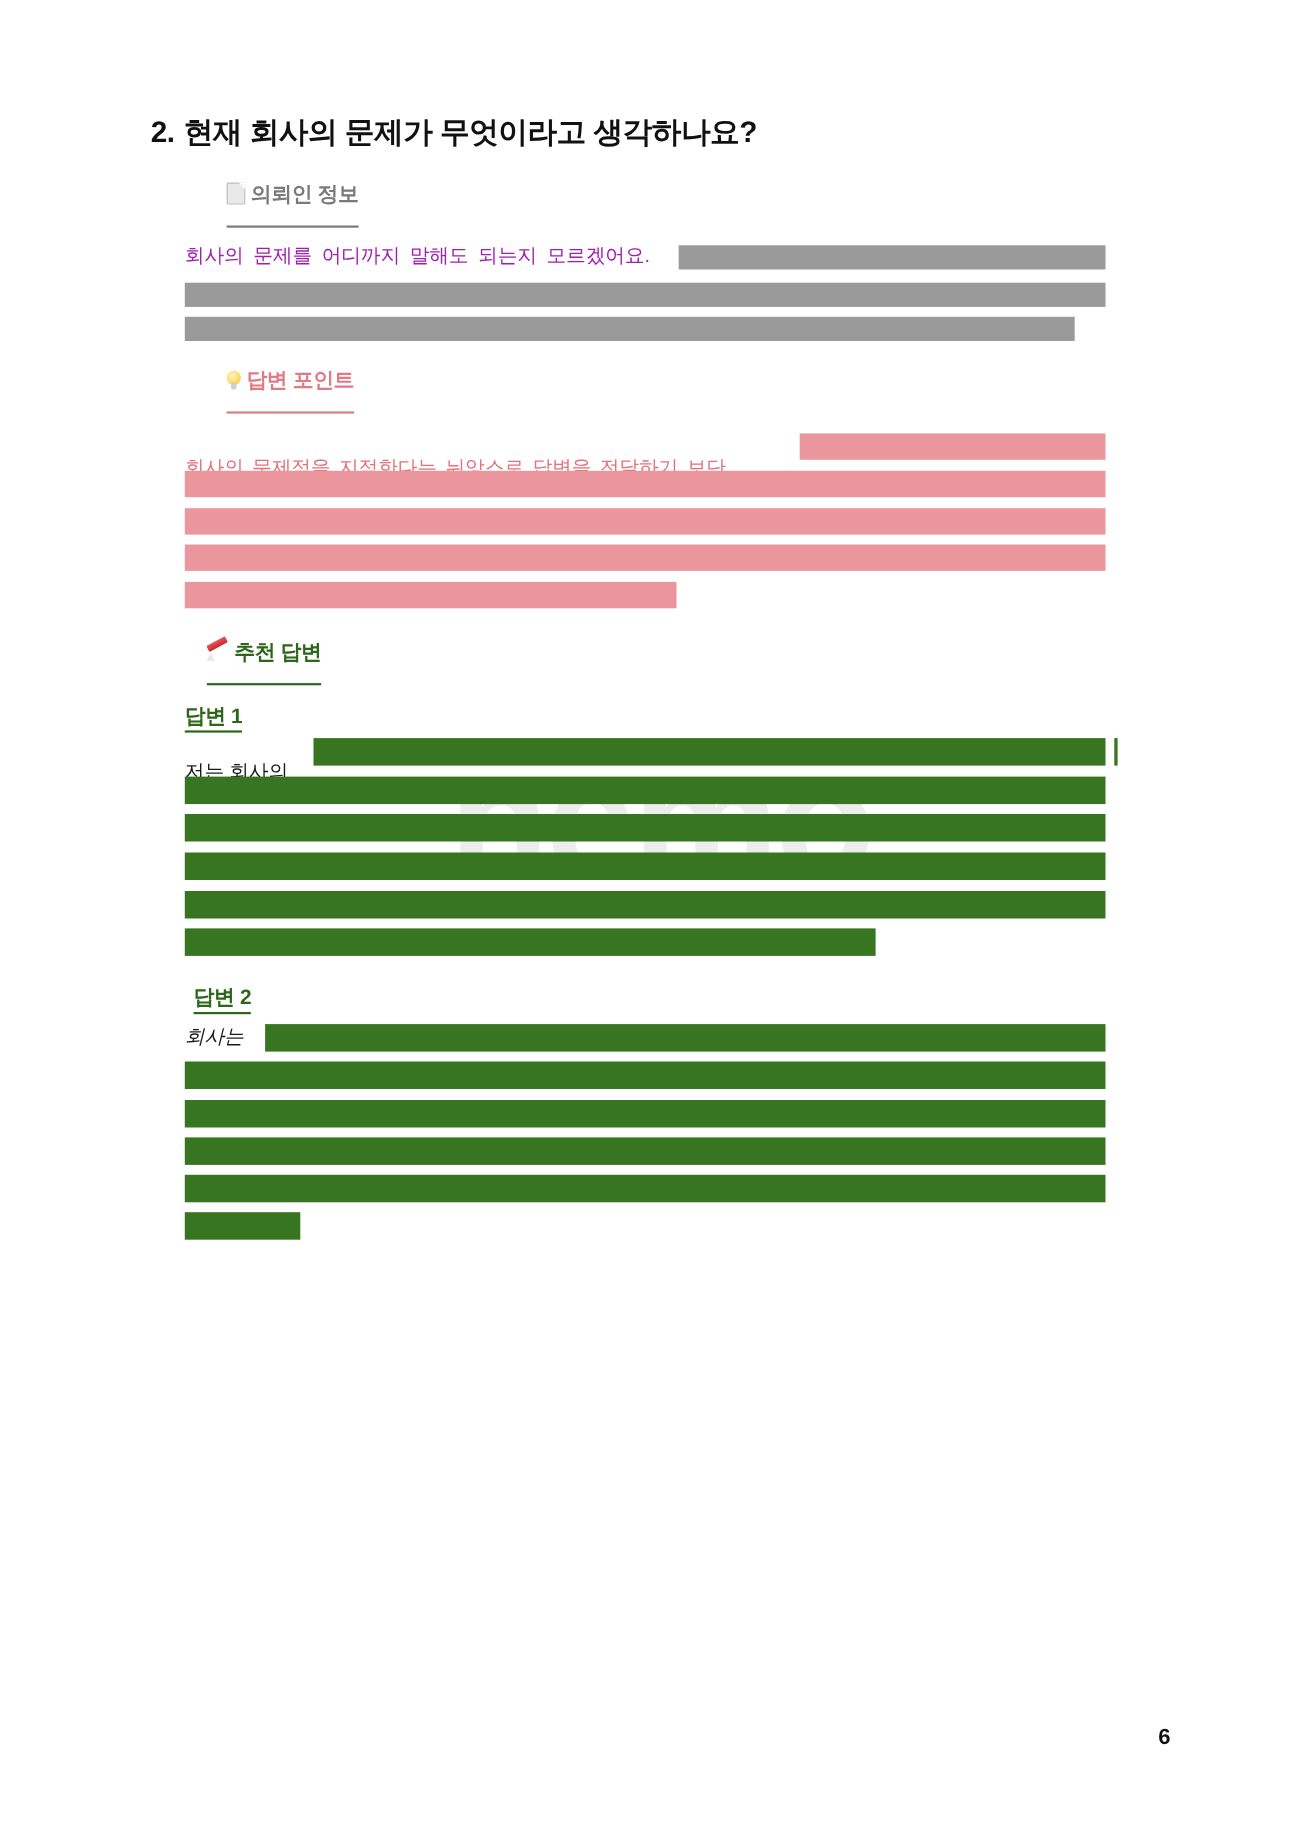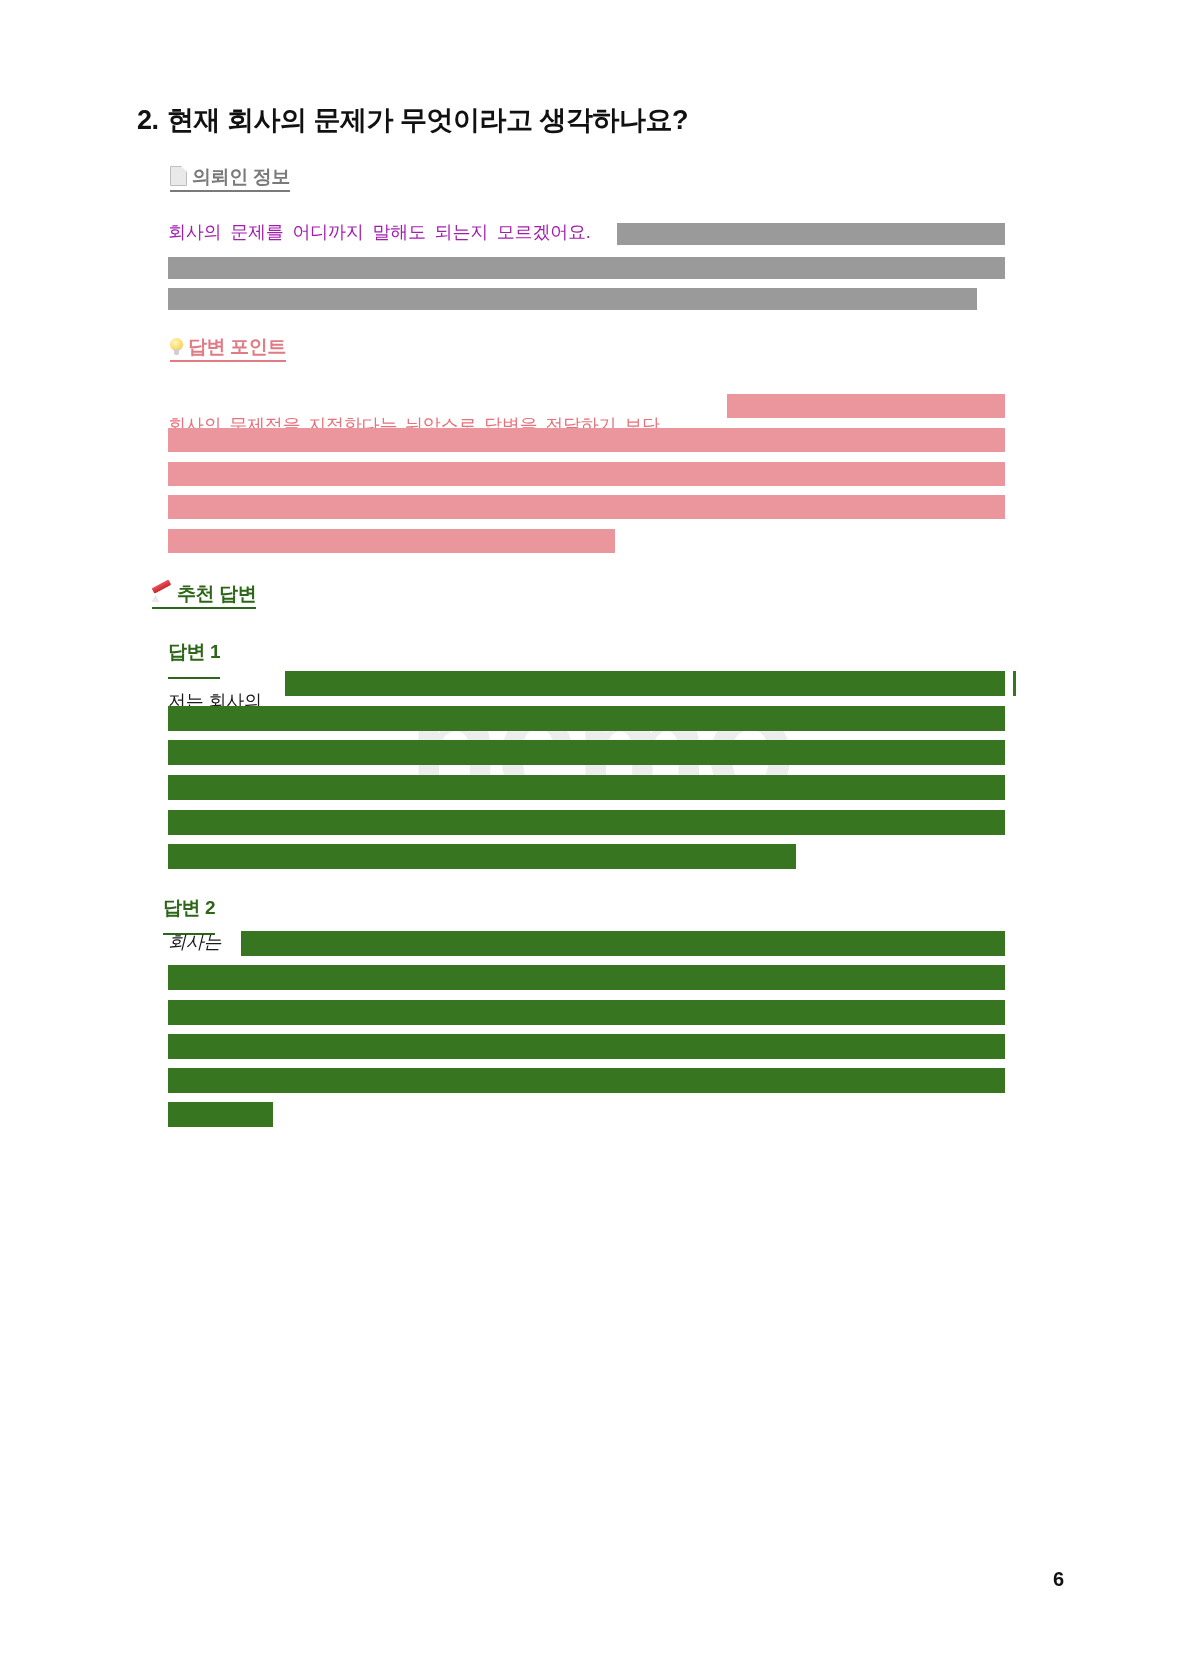--- a/index.html
+++ b/index.html
@@ -61,22 +61,23 @@
   }
 
   
   .sec-head {
     position: absolute;
     font-size: 19px;
     font-weight: 700;
     letter-spacing: -0.4px;
     white-space: nowrap;
     border-bottom: 2px solid currentColor;
-    padding-bottom: 2px;
+    padding-bottom: 16px;
     line-height: 1.15;
+    margin-left: 36px;
   }
   .sec-client  { left: 170px; top: 166px; color: #7a7a7a; }
   .sec-point   { left: 170px; top: 336px; color: #e07b85; }
   .sec-answer  { left: 152px; top: 583px; color: #2d6618; }
 
   
   .ico {
     display: inline-block;
     vertical-align: -3px;
     margin-right: 5px;
@@ -140,26 +141,26 @@
   }
 
   
   .ans-head {
     position: absolute;
     font-size: 19px;
     font-weight: 700;
     color: #2d6618;
     letter-spacing: -0.4px;
     border-bottom: 2px solid #2d6618;
-    padding-bottom: 14px;
+    padding-bottom: 1px;
     white-space: nowrap;
     line-height: 1.1;
   }
   .ans1-head { left: 168px; top: 642px; }
-  .ans2-head { left: 163px; top: 898px; }
+  .ans2-head { left: 176px; top: 898px; }
 
   
   .para-text {
     position: absolute;
     font-size: 18px;
     letter-spacing: -0.2px;
     white-space: nowrap;
     line-height: 1;
   }
   .t-client { left: 168px; top: 223px; color: #a21caf; word-spacing: 4px; }

